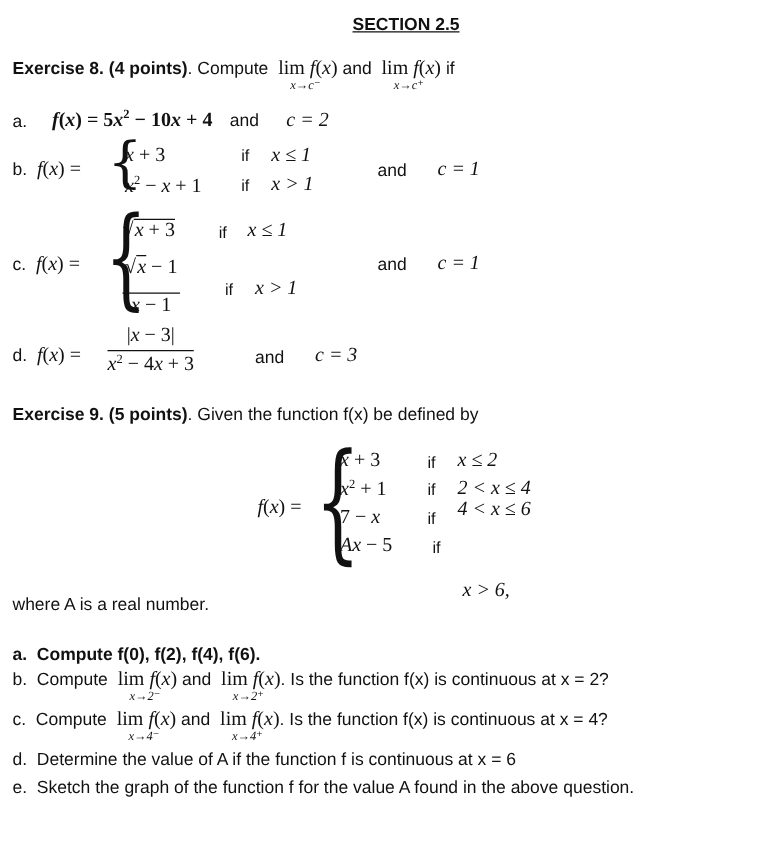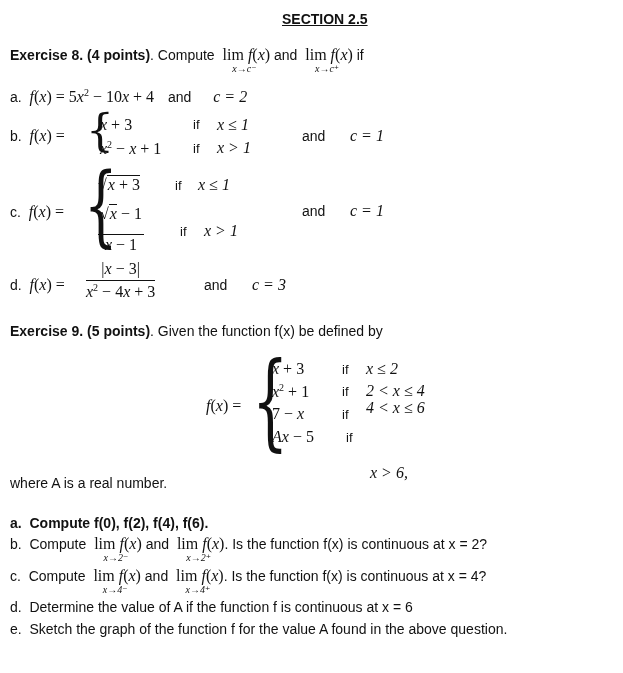--- a/index.html
+++ b/index.html
@@ -30,21 +30,21 @@
 <div class="abs" style="left:10px; top:46px;">
   <span class="bold">Exercise 8. (4 points)</span><span>. Compute</span>
   <span class="m lim">&nbsp;lim <span class="mi">f</span>(<span class="mi">x</span>)<span class="sub">x→c⁻</span></span>
   <span>and</span>
   <span class="m lim">&nbsp;lim <span class="mi">f</span>(<span class="mi">x</span>)<span class="sub">x→c⁺</span></span>
   <span>if</span>
 </div>
 
 <div class="abs" style="left:10px; top:87px;">
   <span>a.</span>
-  <span class="m" style="margin-left:4px;"><span class="mi">f</span>(<span class="mi">x</span>) = 5<span class="mi">x</span><sup>2</sup> − 10<span class="mi">x</span> + 4</span>
+  <span class="m" style="margin-left:16px;font-weight:bold;"><span class="mi">f</span>(<span class="mi">x</span>) = 5<span class="mi">x</span><sup>2</sup> − 10<span class="mi">x</span> + 4</span>
   <span style="margin-left:10px;">and</span>
   <span class="m mi" style="margin-left:18px;">c = 2</span>
 </div>
 
 <div class="abs" style="left:10px; top:127px;">
   <span>b.</span>
   <span class="m" style="margin-left:4px;"><span class="mi">f</span>(<span class="mi">x</span>) =</span>
 </div>
 <div class="abs brace" style="left:86px; top:109px; font-size:44px; line-height:44px;">{</div>
 <div class="abs m" style="left:100px; top:116px;"><span class="mi">x</span> + 3</div>

